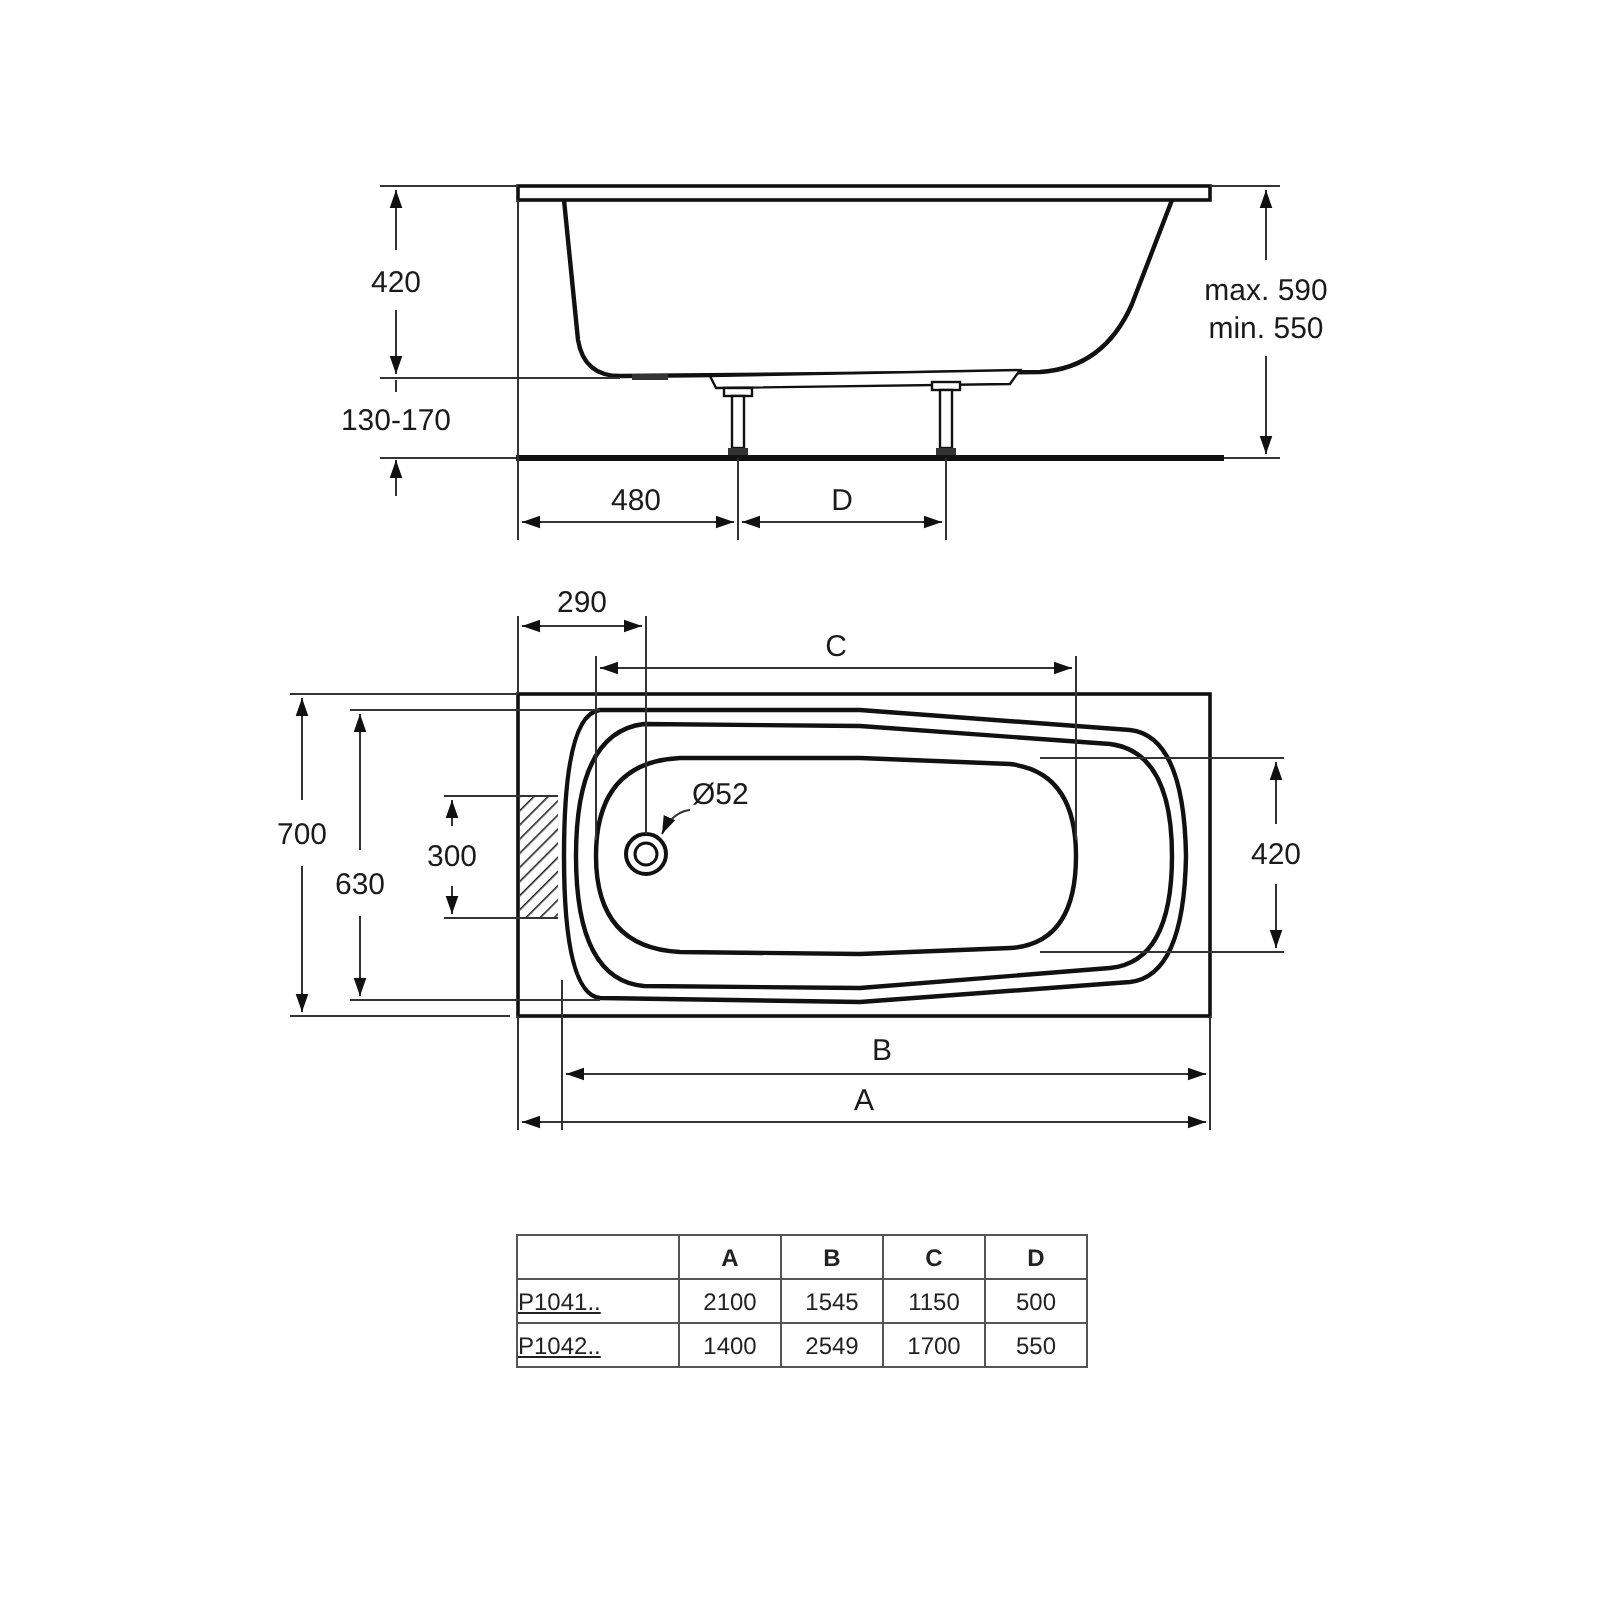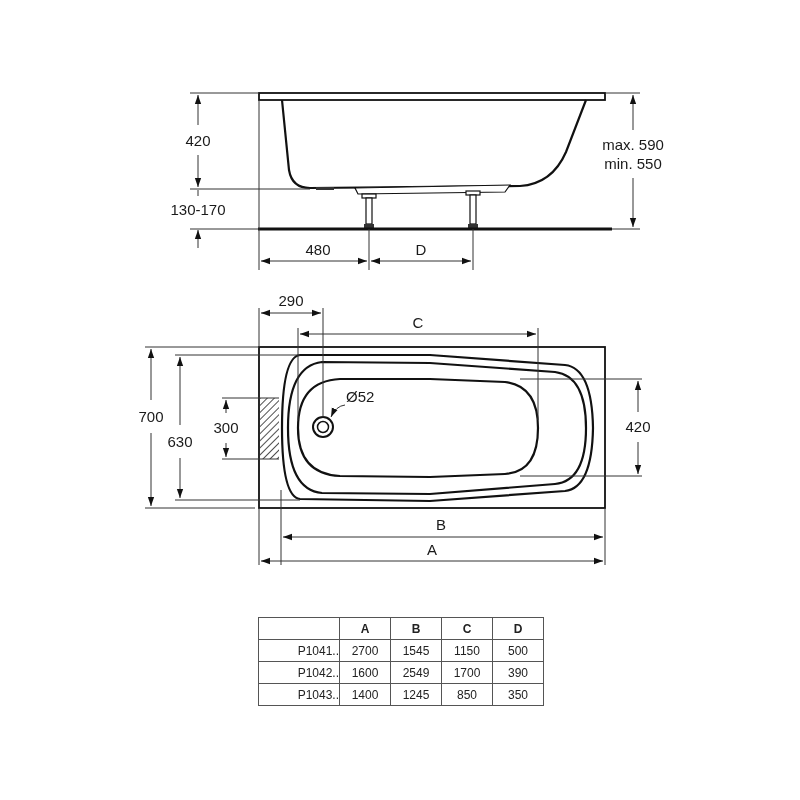--- a/index.html
+++ b/index.html
@@ -4,21 +4,21 @@
 <style>
   html, body { margin:0; padding:0; background:#ffffff; }
   body { width:800px; height:800px; position:relative; overflow:hidden; font-family:"Liberation Sans", sans-serif; }
   svg { position:absolute; left:0; top:0; }
   .lbl { font-family:"Liberation Sans", sans-serif; font-size:15px; fill:#1a1a1a; }
   .thin { stroke:#333; stroke-width:1; fill:none; }
   .thick { stroke:#111; stroke-width:2.2; fill:none; }
   table.dims { position:absolute; left:258px; top:617px; border-collapse:collapse; font-family:"Liberation Sans", sans-serif; font-size:12px; color:#222; }
   table.dims td, table.dims th { border:1px solid #555; height:21px; padding:0; text-align:center; }
   table.dims th { font-weight:bold; font-size:12px; }
-  table.dims td.model { width:80px; text-align:right; }
+  table.dims td.model { width:80px; text-align:left;text-decoration:underline; }
   table.dims .c { width:50px; }
 </style>
 </head>
 <body>
 
 <svg width="800" height="800" viewBox="0 0 800 800">
   <defs>
     <marker id="ar" viewBox="0 0 10 10" refX="10" refY="5" markerWidth="9" markerHeight="9" orient="auto-start-reverse" markerUnits="userSpaceOnUse">
       <path d="M0,1.5 L10,5 L0,8.5 z" fill="#111"></path>
     </marker>
@@ -147,33 +147,26 @@
       <th class="model" style="width:80px"></th>
       <th class="c">A</th>
       <th class="c">B</th>
       <th class="c">C</th>
       <th class="c">D</th>
     </tr>
   </thead>
   <tbody>
     <tr>
       <td class="model">P1041..</td>
-      <td class="c">2700</td>
+      <td class="c">2100</td>
       <td class="c">1545</td>
       <td class="c">1150</td>
       <td class="c">500</td>
     </tr>
     <tr>
       <td class="model">P1042..</td>
-      <td class="c">1600</td>
+      <td class="c">1400</td>
       <td class="c">2549</td>
       <td class="c">1700</td>
-      <td class="c">390</td>
-    </tr>
-    <tr>
-      <td class="model">P1043..</td>
-      <td class="c">1400</td>
-      <td class="c">1245</td>
-      <td class="c">850</td>
-      <td class="c">350</td>
+      <td class="c">550</td>
     </tr>
   </tbody>
 </table>
 
 </body></html>

